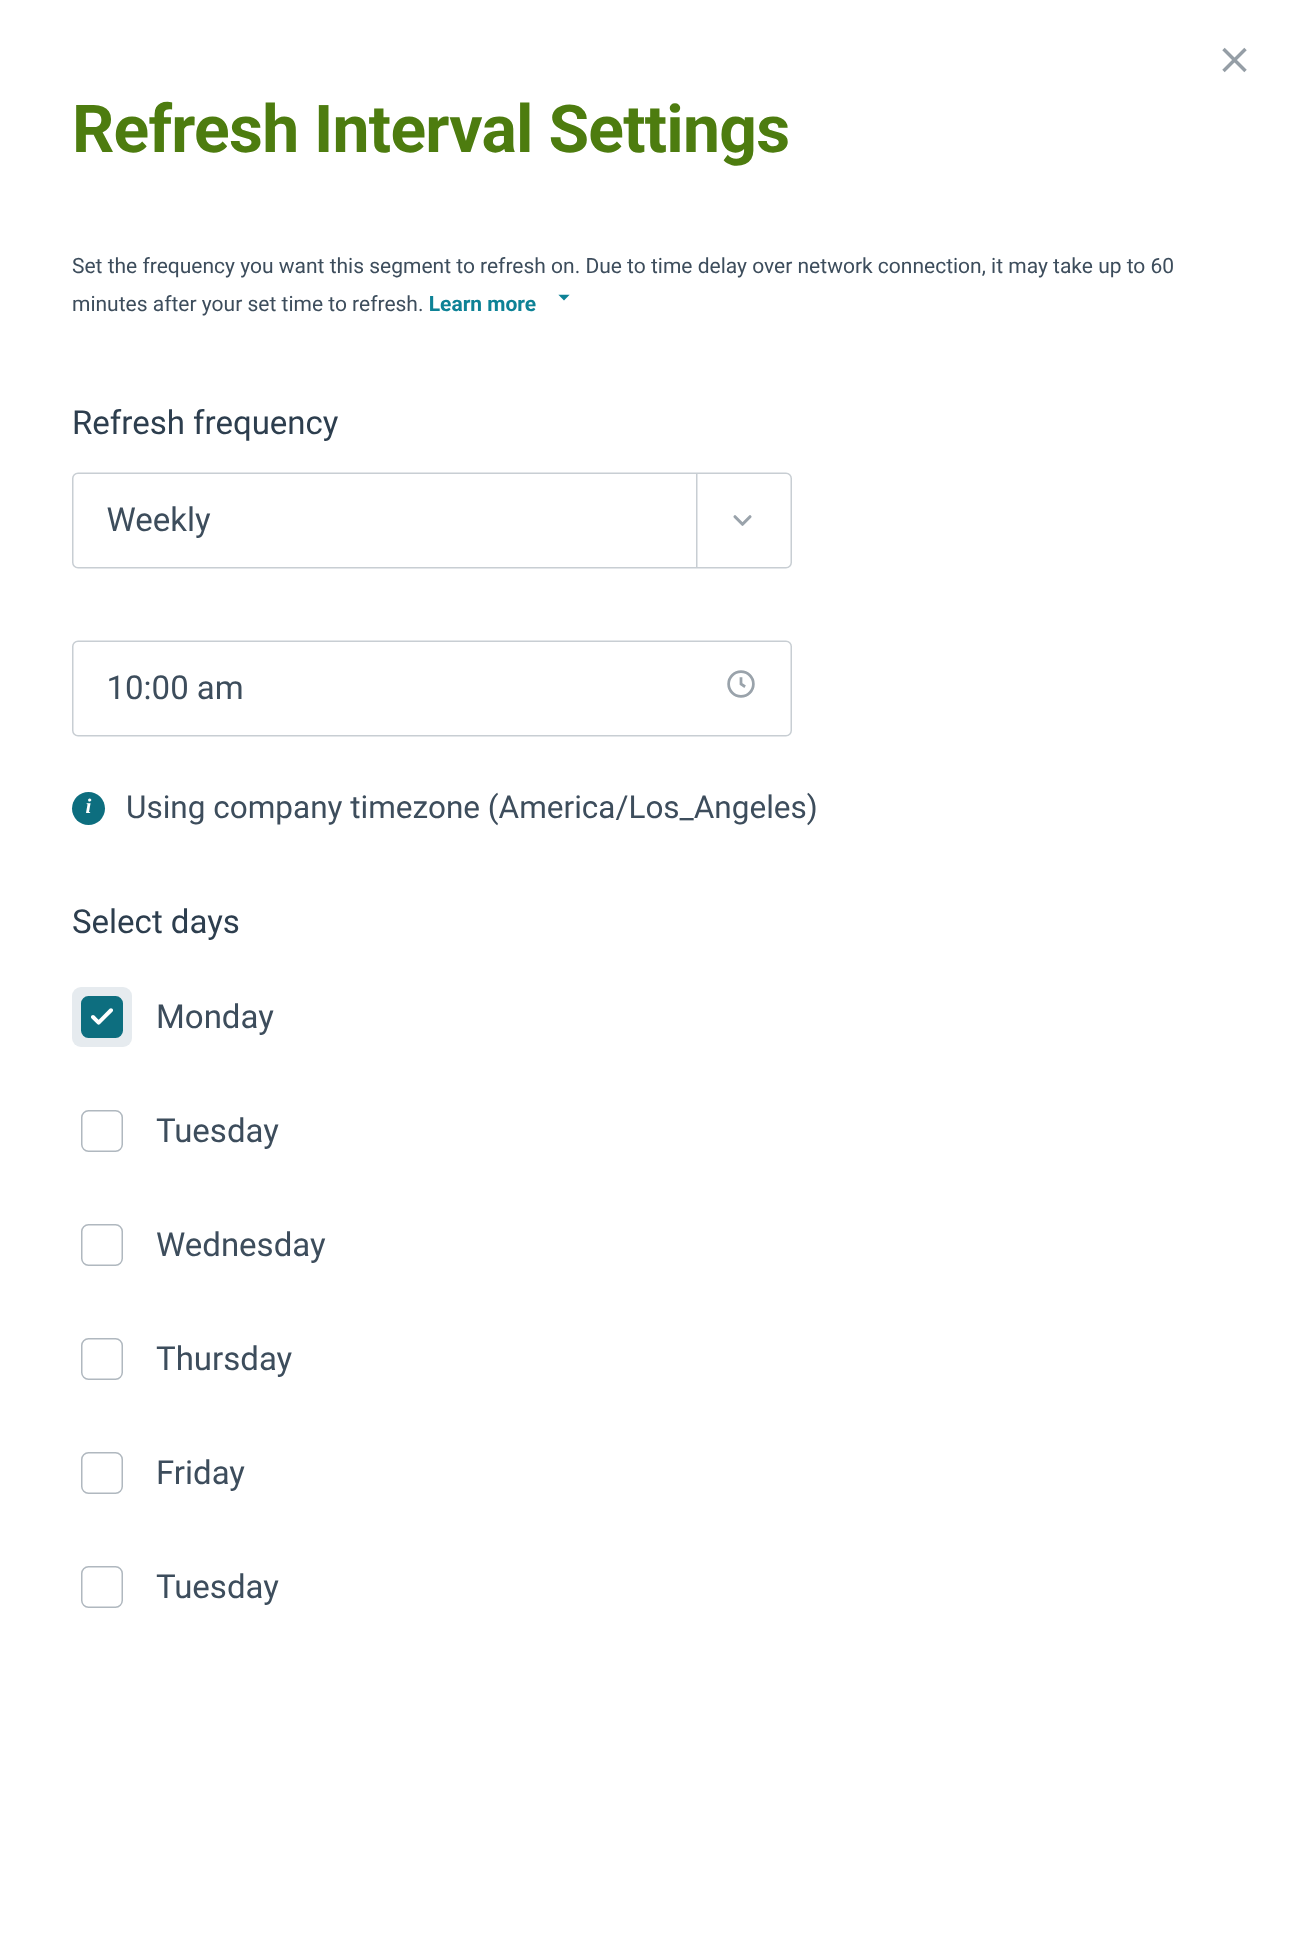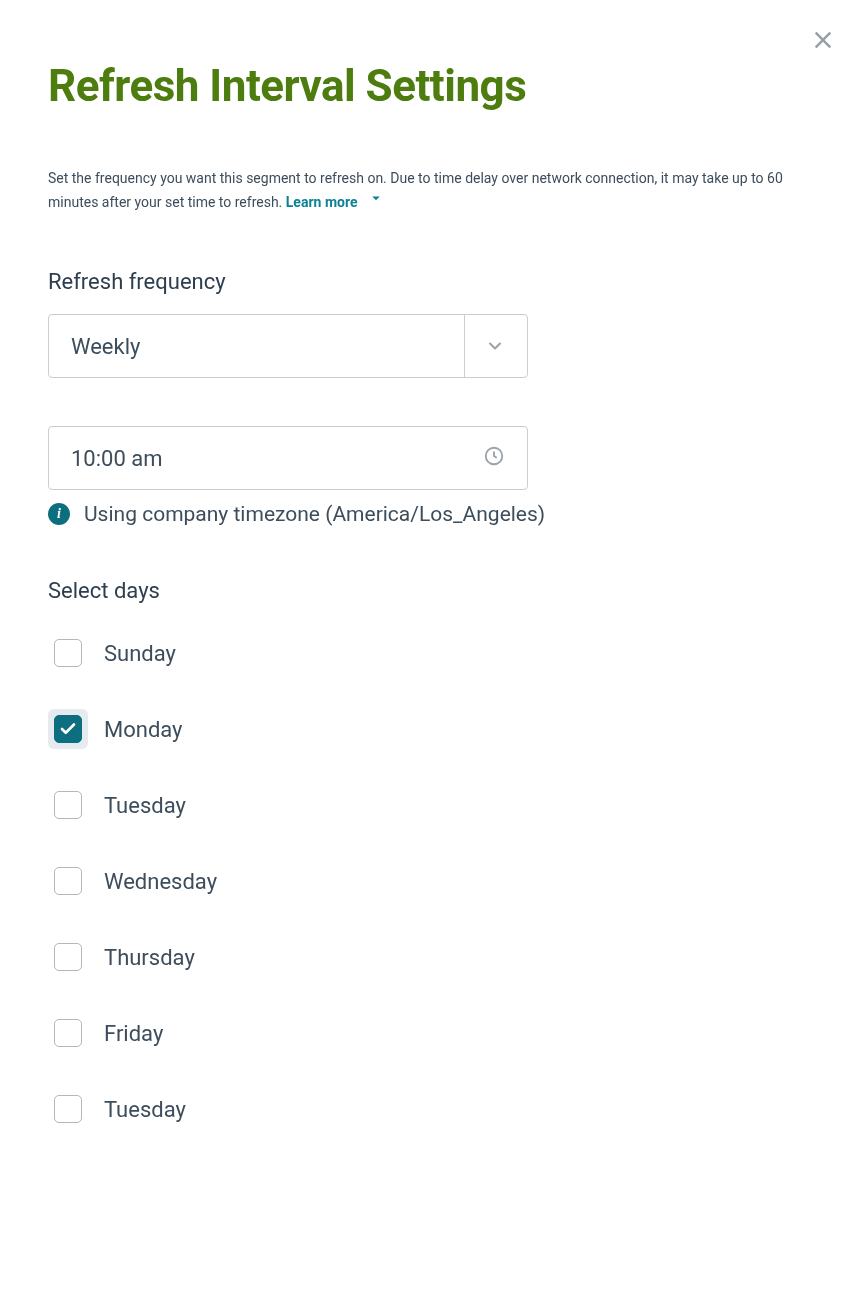--- a/index.html
+++ b/index.html
@@ -93,21 +93,21 @@
       padding-left: 20px;
       color: #9aa3ab;
     }
     .select-arrow svg {
       width: 20px;
       height: 20px;
     }
     .time-wrapper {
       position: relative;
       width: 480px;
-      margin-bottom: 12px;
+      margin-bottom: 36px;
     }
     .time-input {
       width: 100%;
       height: 64px;
       border: 1px solid #c8ced3;
       border-radius: 4px;
       background: #ffffff;
       padding: 0 22px;
       font-size: 22px;
       color: #3d4d5c;
@@ -244,26 +244,20 @@
   </div>
 
   <div class="timezone-note">
     <span class="info-icon">i</span>
     <span>Using company timezone (America/Los_Angeles)</span>
   </div>
 
   <label class="form-label">Select days</label>
   <div class="days-list" id="days-list">
       <div class="day-row">
-        <div class="checkbox-wrapper">
-          <div class="checkbox"></div>
-        </div>
-        <span class="day-label">Sunday</span>
-      </div>
-      <div class="day-row">
         <div class="checkbox-wrapper focused">
           <div class="checkbox checked">
             <svg viewBox="0 0 24 24" fill="none" stroke="currentColor" stroke-width="3.5" stroke-linecap="round" stroke-linejoin="round">
               <polyline points="20 6 9 17 4 12"></polyline>
             </svg>
           </div>
         </div>
         <span class="day-label">Monday</span>
       </div>
       <div class="day-row">

